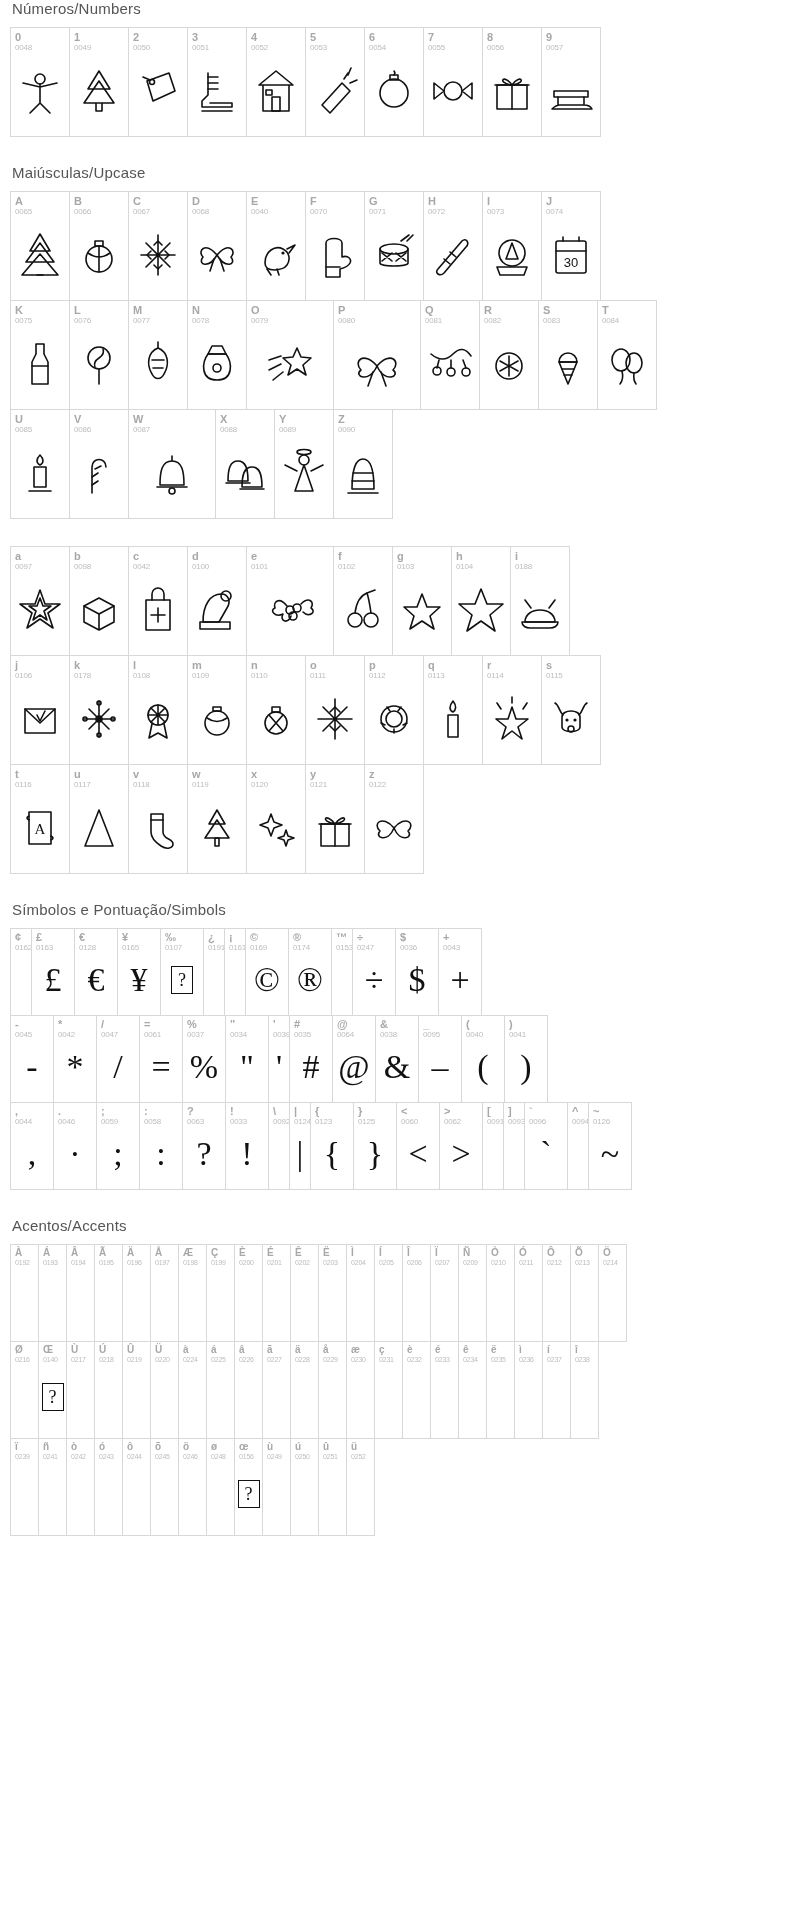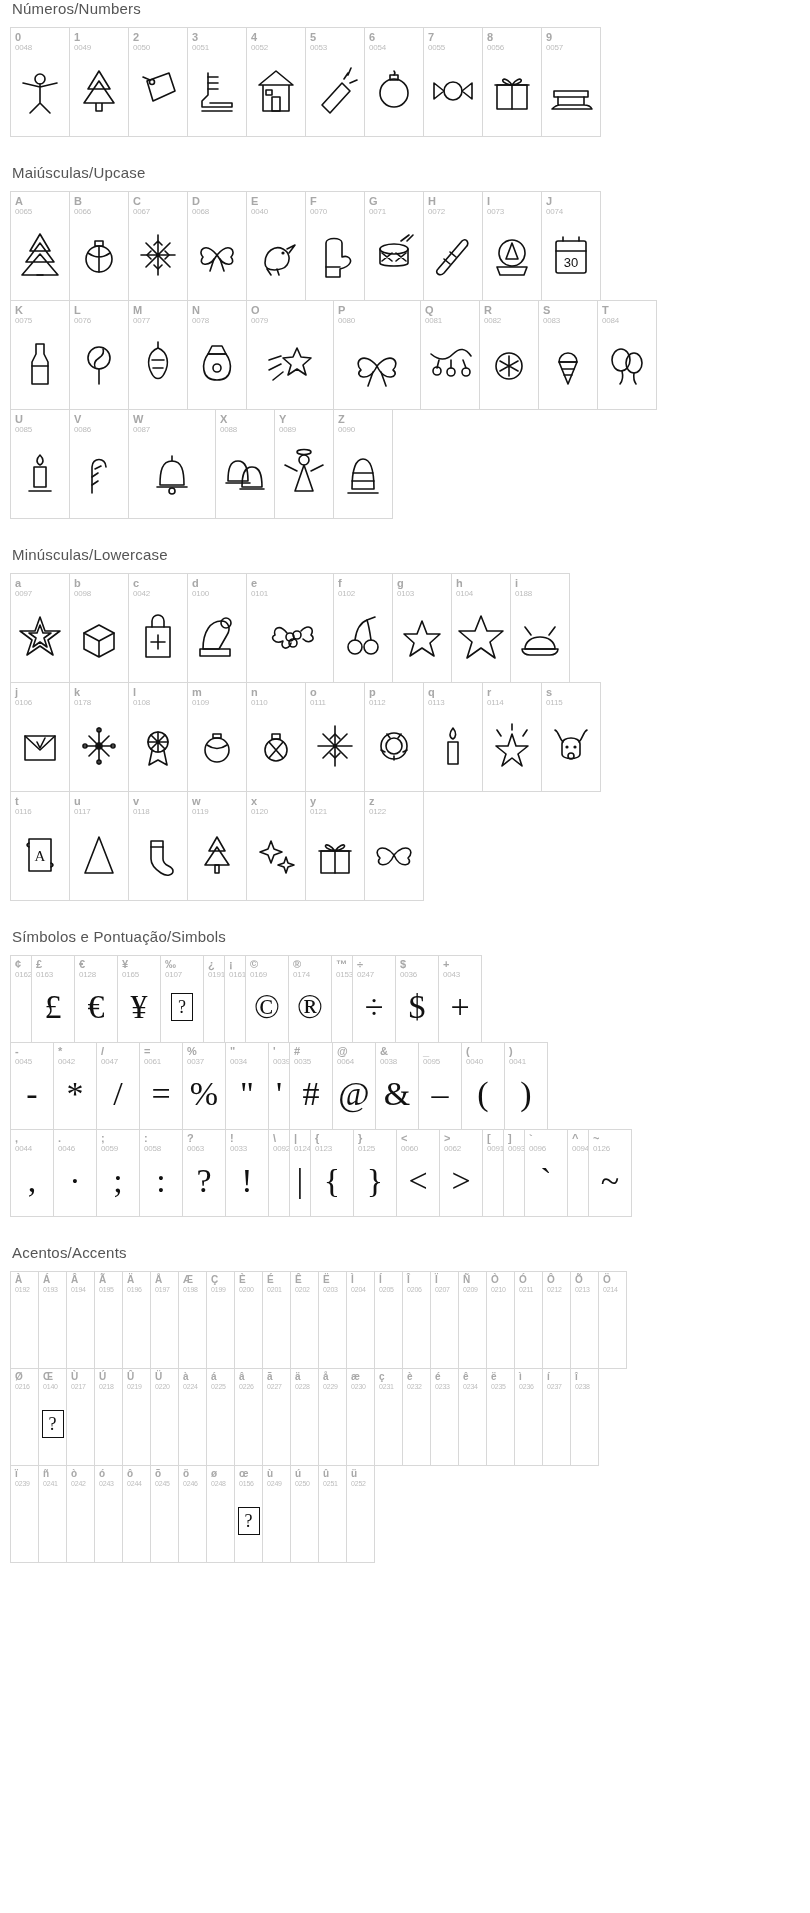--- a/index.html
+++ b/index.html
@@ -574,21 +574,20 @@
                   <path d="M12 42 c0 -20 4 -30 11 -30 s11 10 11 30Z" style="fill:none;stroke:#111;stroke-width:1.6;stroke-linecap:round;stroke-linejoin:round"></path>
                   <path d="M13 26 h20 M12 34 h22" style="fill:none;stroke:#111;stroke-width:1.6;stroke-linecap:round;stroke-linejoin:round"></path>
                   <path d="M8 46 h30" style="fill:none;stroke:#111;stroke-width:1.6;stroke-linecap:round;stroke-linejoin:round"></path>
                 </svg>
               </div>
             </div>
           </div>
         </div>
       </div>
       <div class="section pic">
-        <div class="section-title">Minúsculas/Lowercase</div>
         <div class="glyph-rows">
           <div class="glyph-row">
             <div class="glyph-cell">
               <div class="glyph-meta">
                 <span class="glyph-char">a</span>
                 <span class="glyph-code">0097</span>
               </div>
               <div class="glyph-art">
                 <svg width="46" height="52" viewBox="0 0 46 52">
                   <path d="M23 6 l5 14 h15 l-12 9 l5 15 l-13 -9 l-13 9 l5 -15 l-12 -9 h15Z" style="fill:none;stroke:#111;stroke-width:1.6;stroke-linecap:round;stroke-linejoin:round"></path>

